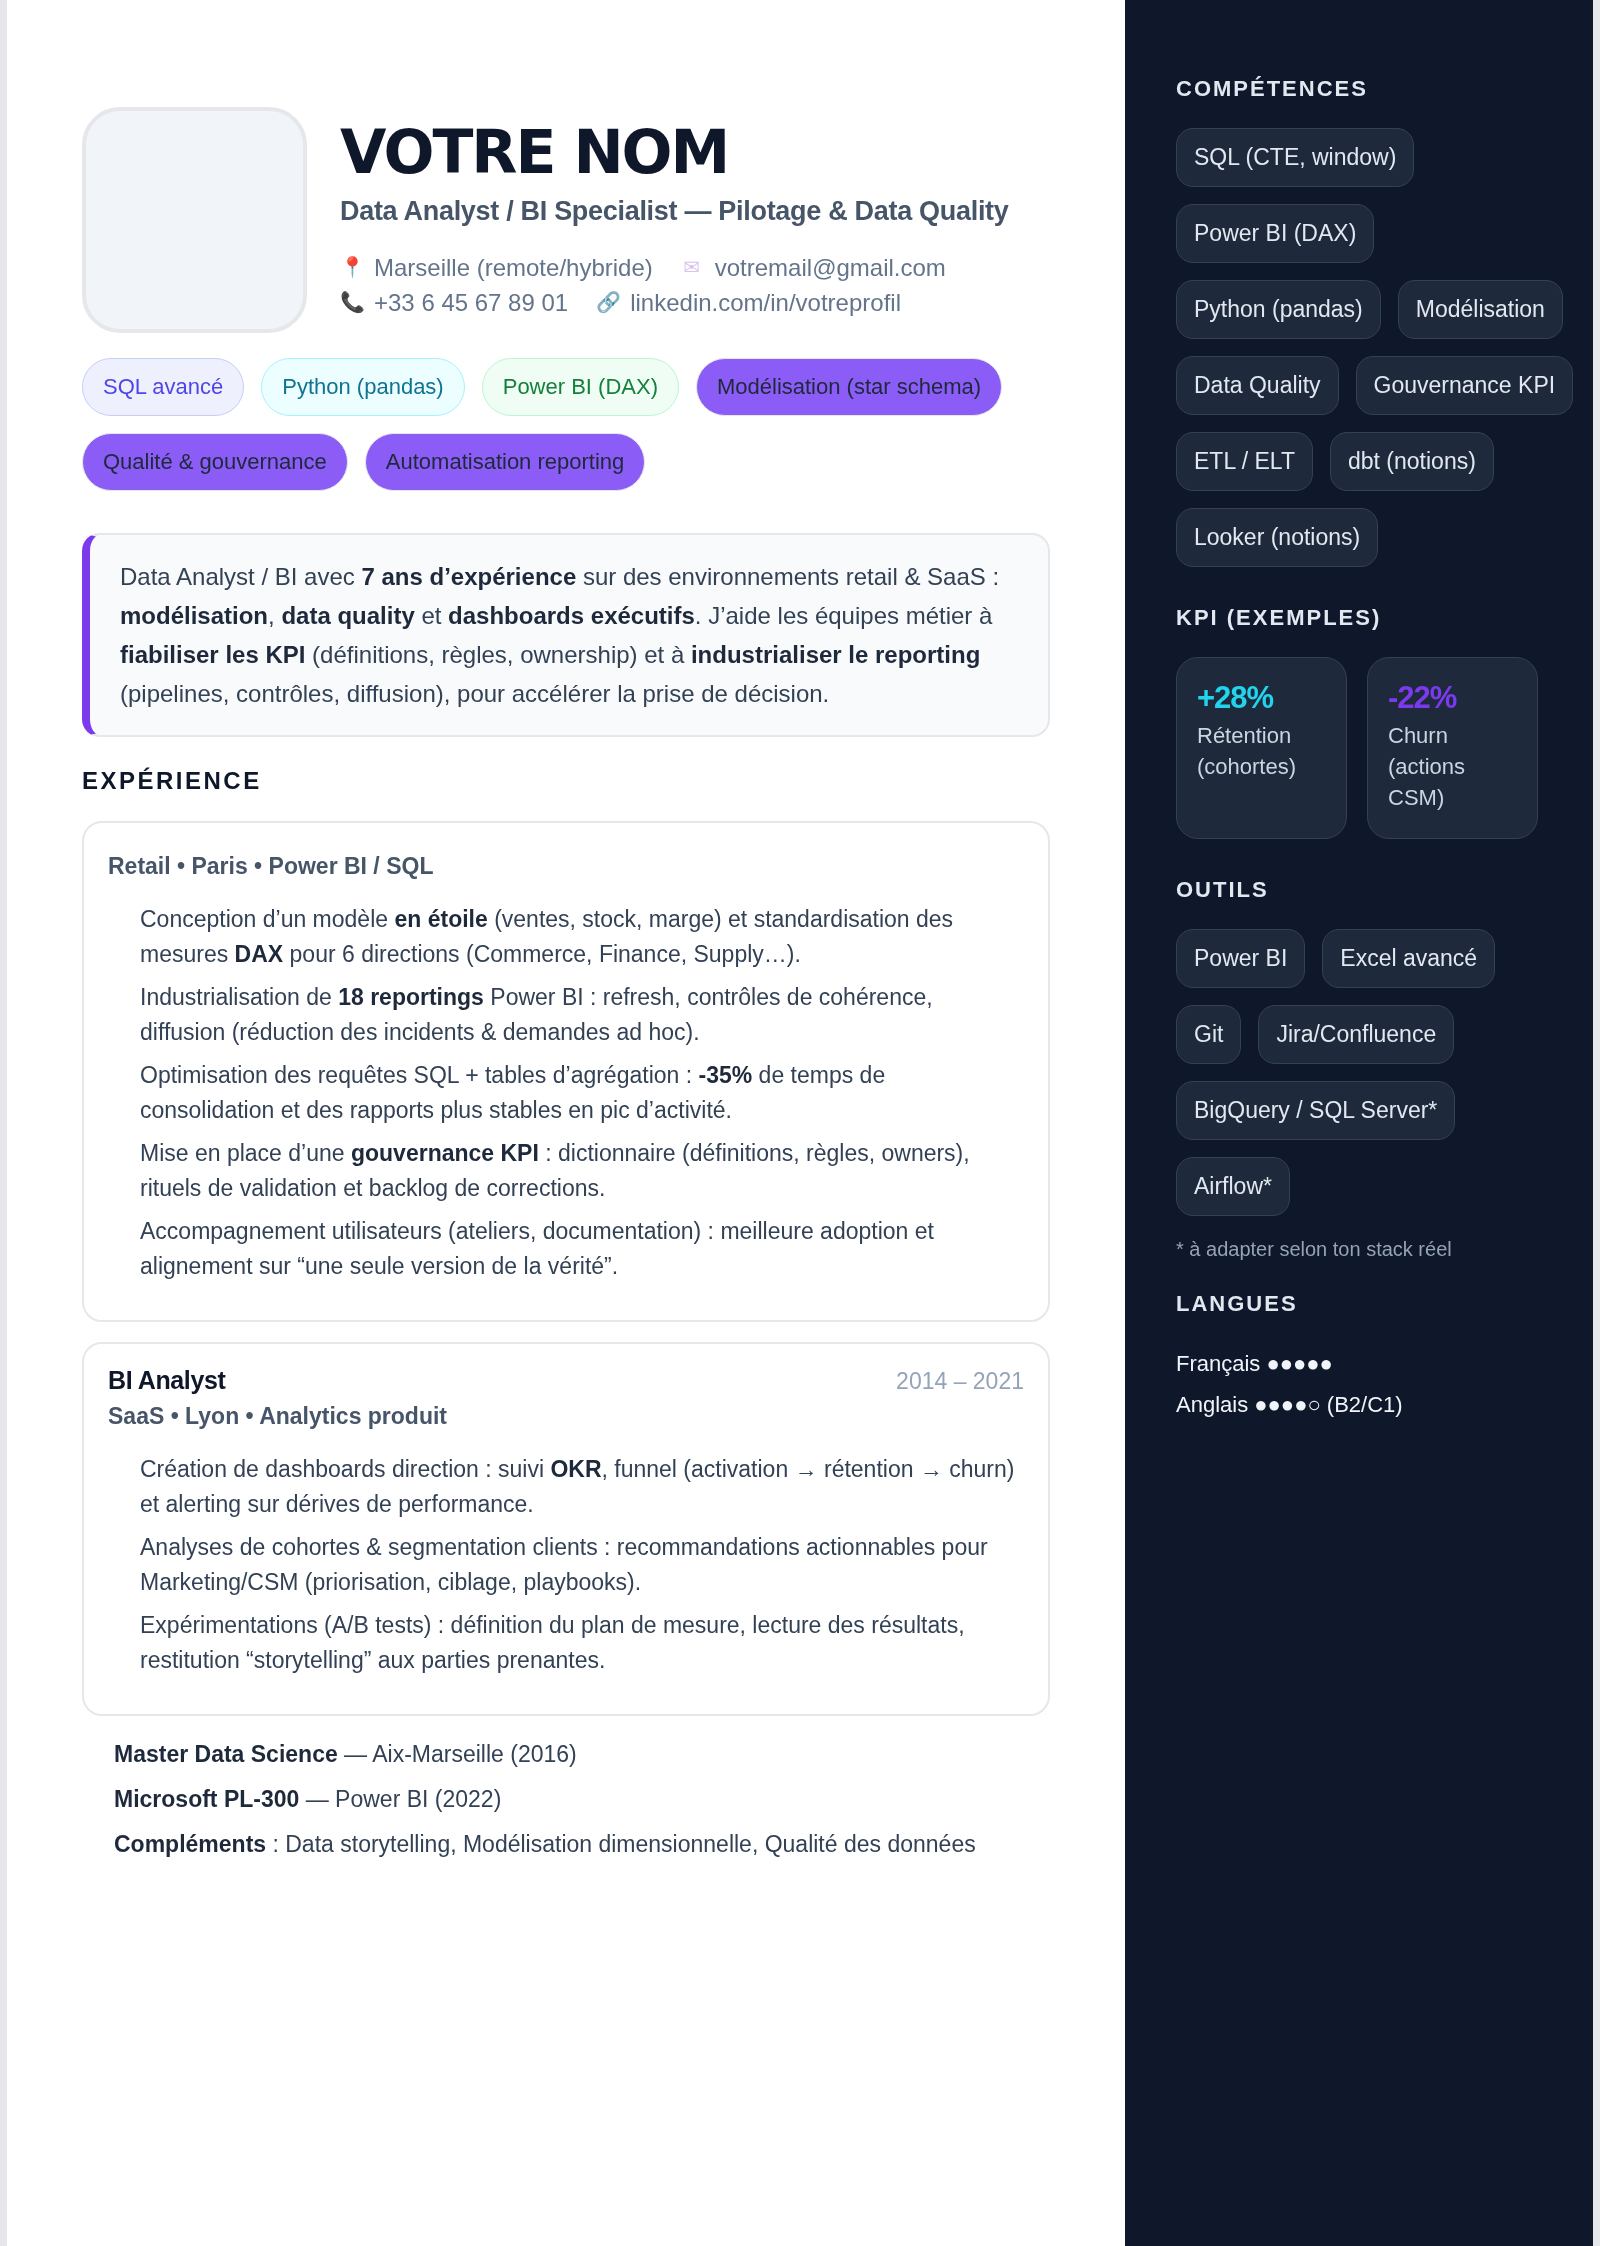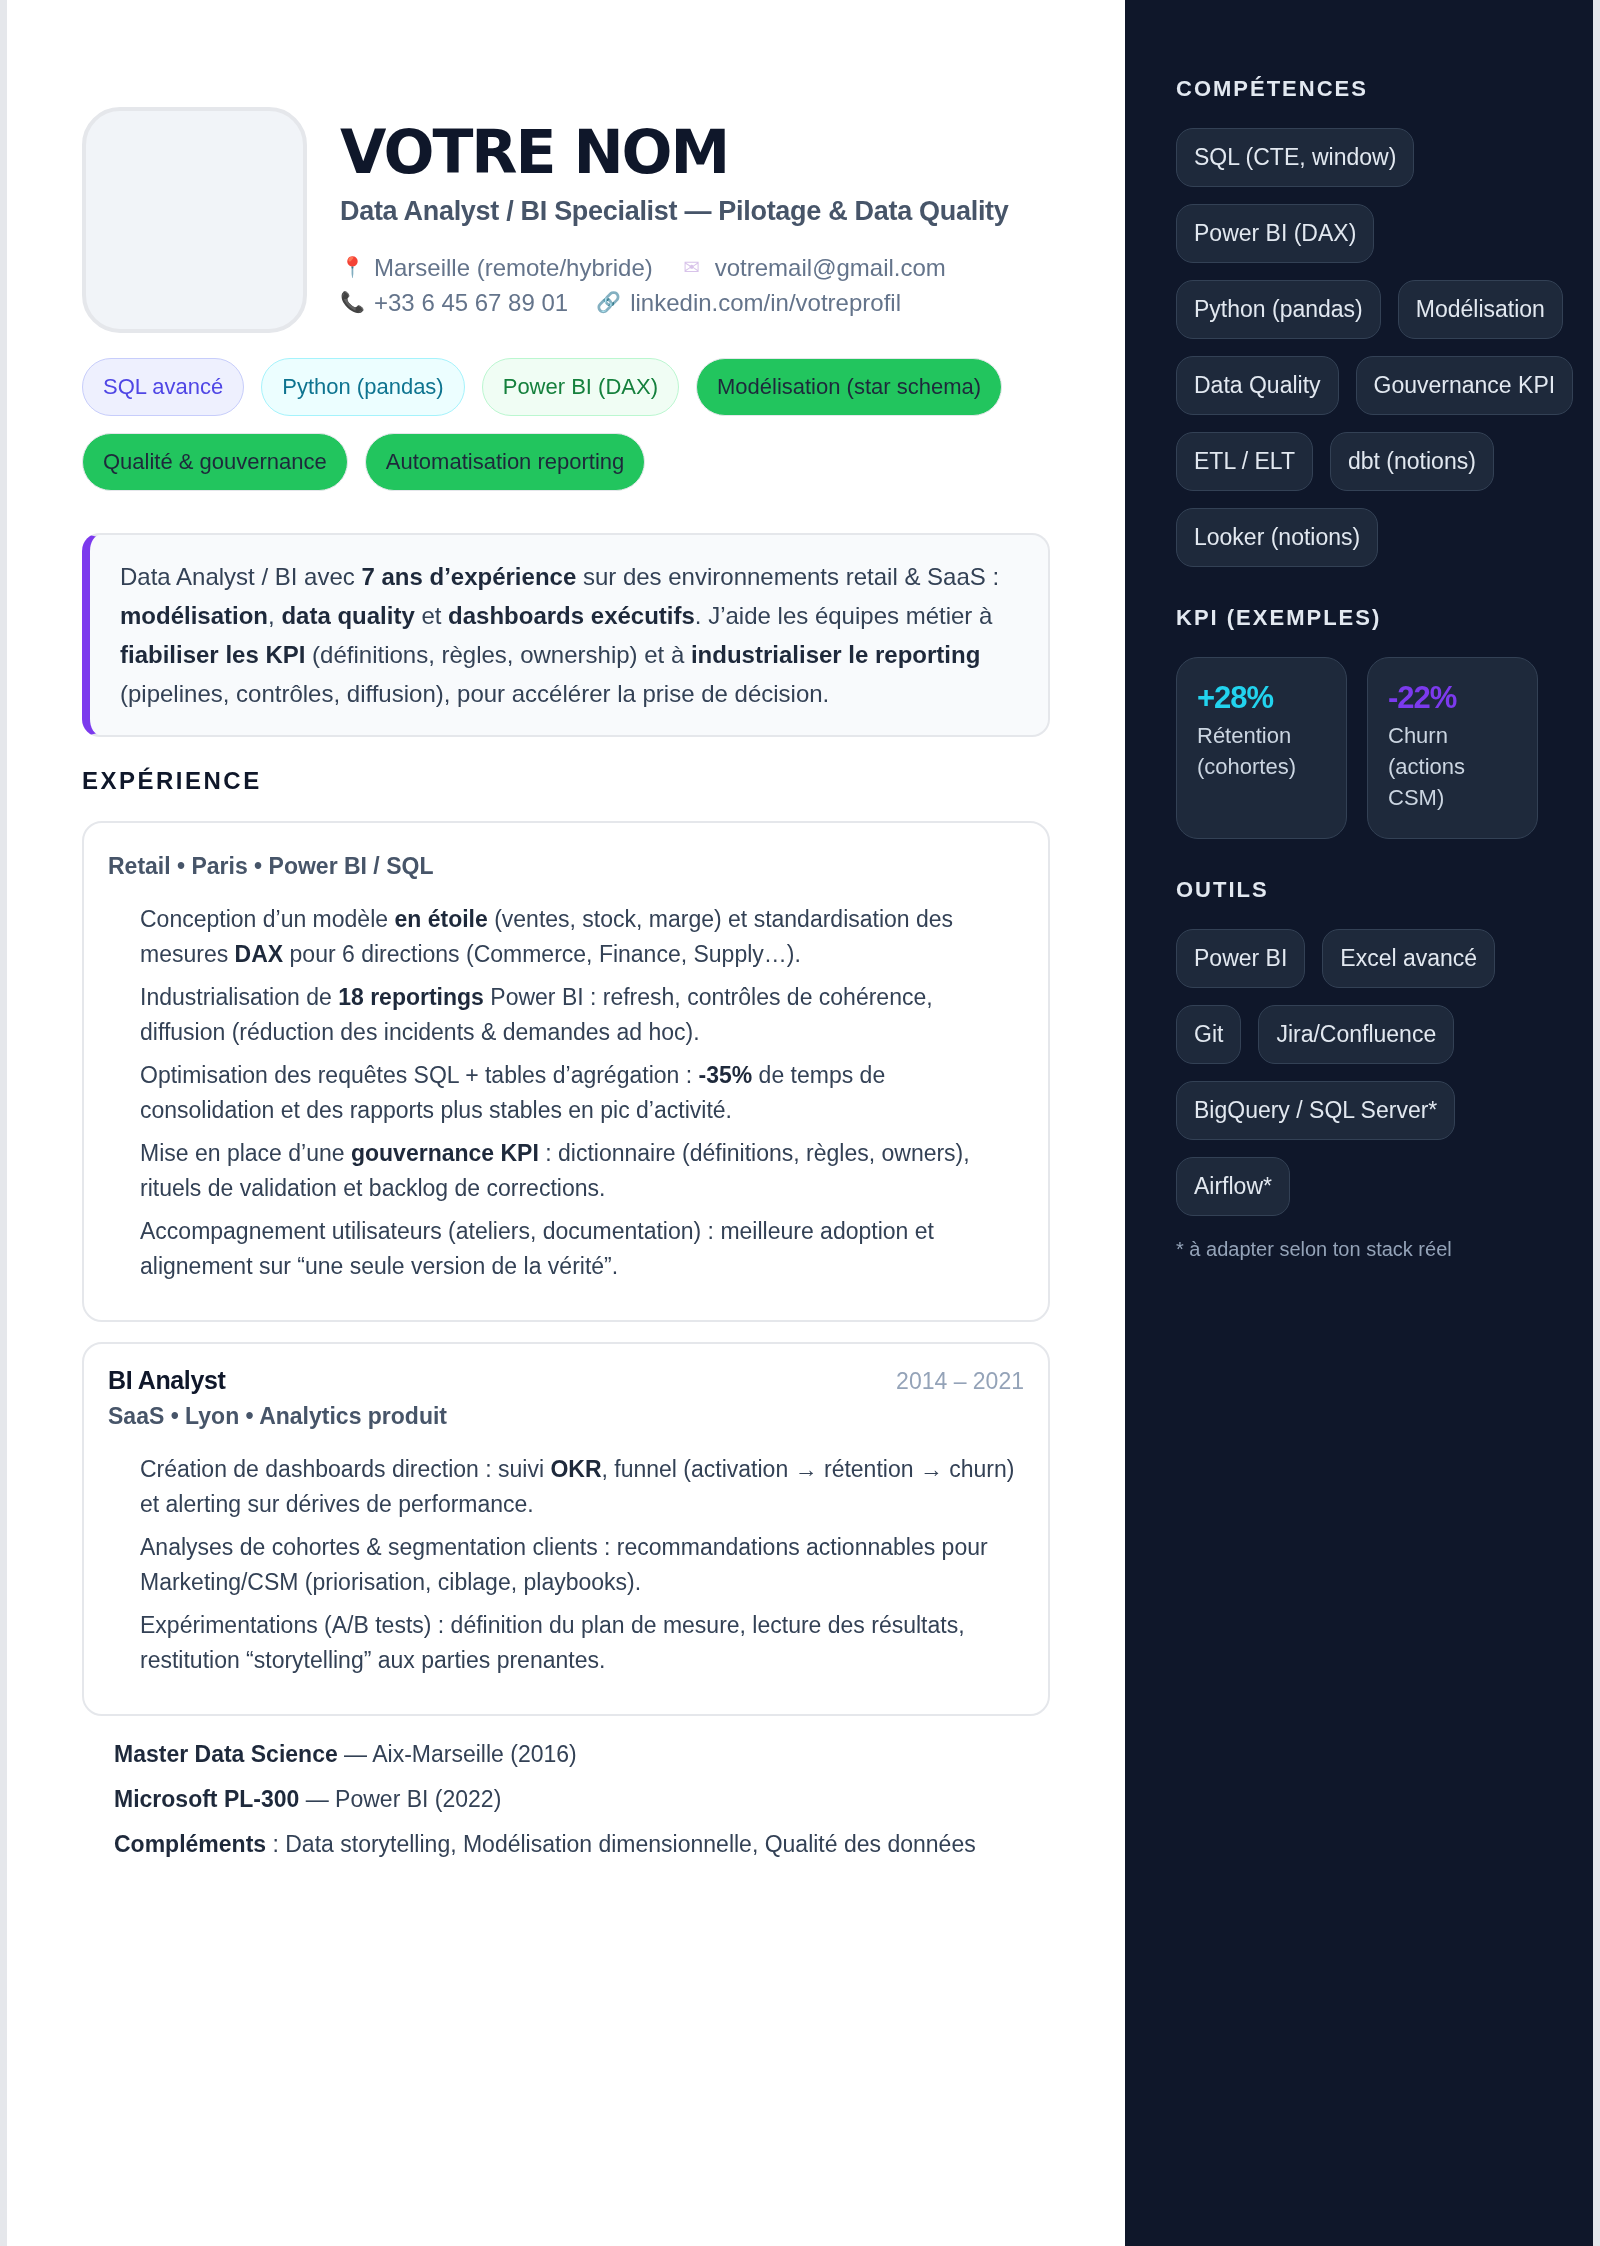--- a/index.html
+++ b/index.html
@@ -67,21 +67,21 @@
     .link { color: #c4b5d8; }
 
     
     .tags { display: flex; flex-wrap: wrap; gap: 17px 17px; width: 970px; margin-top: 18px; }
     .tag {
       height: 58px; padding: 0 20px;
       border-radius: 29px;
       font-size: 22px;
       display: inline-flex; align-items: center;
       border: 1.5px solid #e5e7eb;
-      background: #22c55e; color: #1e293b;
+      background: #8b5cf6; color: #1e293b;
     }
     .tag.indigo { background: #eef0fe; border-color: #c7cdfb; color: #4f46e5; }
     .tag.cyan { background: #ecfeff; border-color: #a5f3fc; color: #0e7490; }
     .tag.green { background: #f0fdf4; border-color: #bbf7d0; color: #15803d; }
 
     
     .summary {
       margin-top: 42px; width: 968px;
       background: #f8fafc;
       border: 2px solid #e5e7eb;
@@ -257,14 +257,19 @@
         <span class="chip">Power BI</span>
         <span class="chip">Excel avancé</span>
         <span class="chip">Git</span>
         <span class="chip">Jira/Confluence</span>
         <span class="chip">BigQuery / SQL Server*</span>
         <span class="chip">Airflow*</span>
       </div>
       <div class="note">* à adapter selon ton stack réel</div>
     </div>
 
+    <div class="side-block" style="margin-top:30px">
+      <div class="side-title">Langues</div>
+      <div class="lang">Français ●●●●●</div>
+      <div class="lang">Anglais ●●●●○ (B2/C1)</div>
+    </div>
   </div>
 </div>
 
 </body></html>

